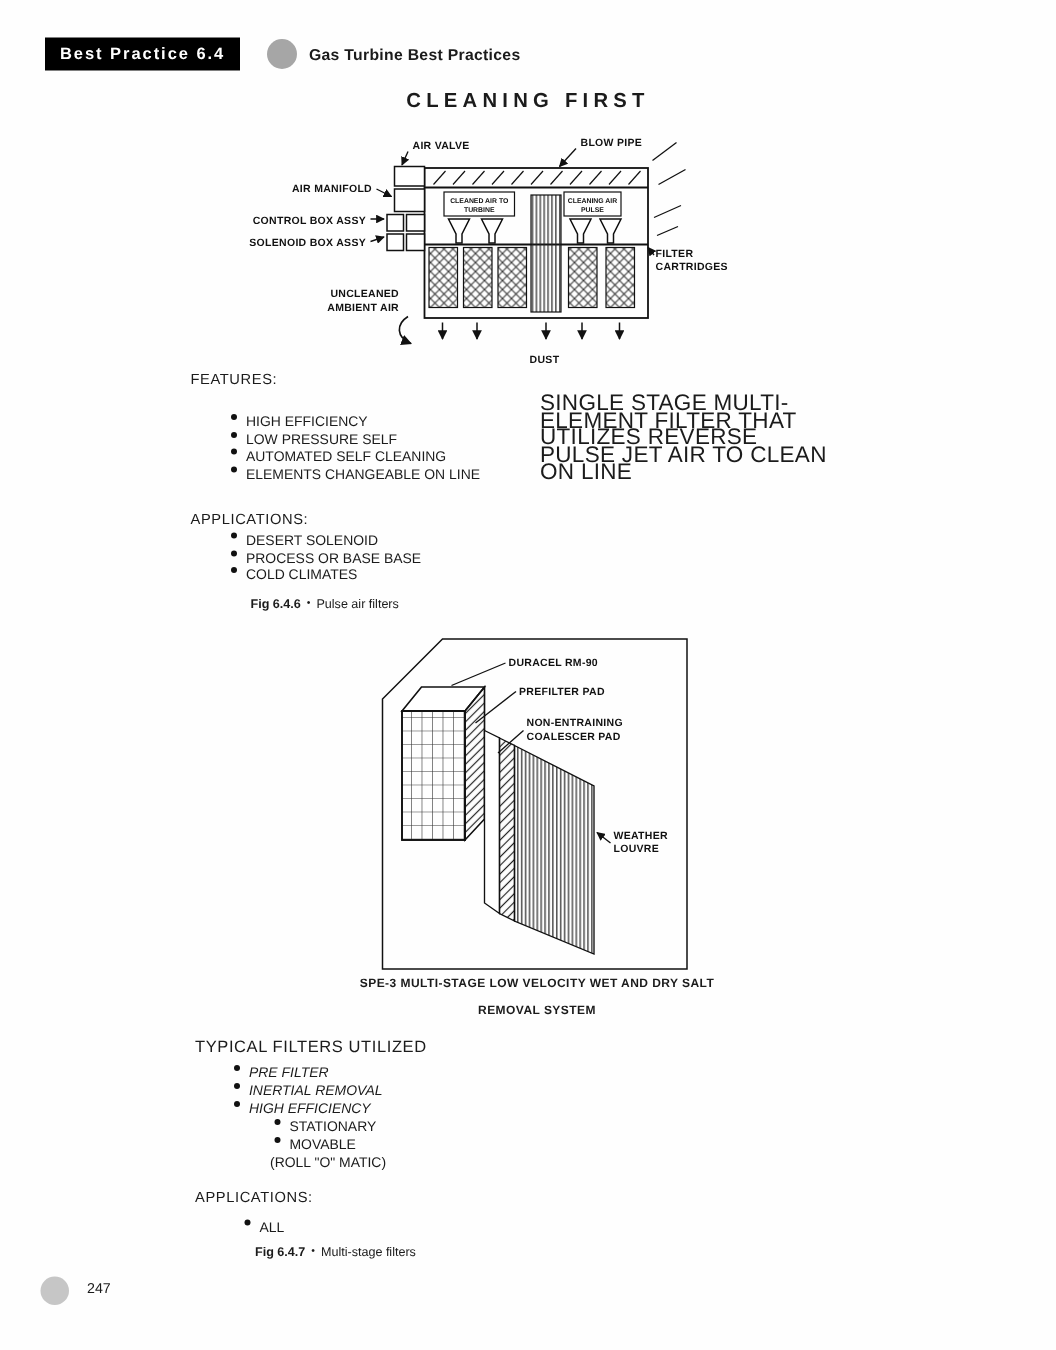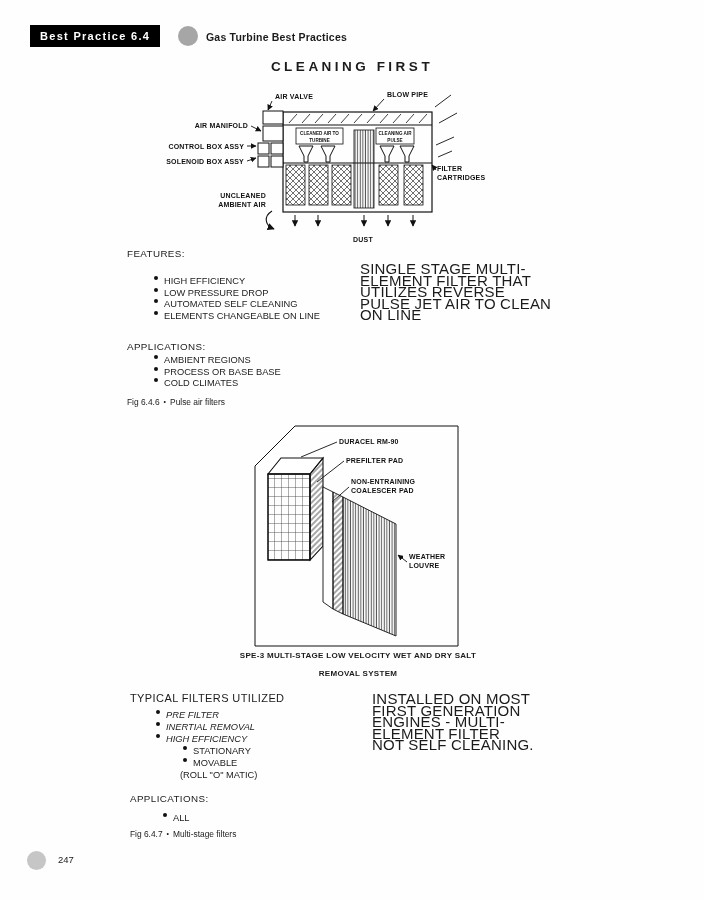--- a/index.html
+++ b/index.html
@@ -16,21 +16,21 @@
 
   .sec-head { font-size:9.8px; letter-spacing:0.4px; white-space:nowrap; }
   .list { display:flex; flex-direction:column; }
   .li { display:flex; align-items:flex-start; gap:6px; height:11.5px; font-size:9.3px; white-space:nowrap; }
   .li2 { height:12px; }
   .li .b { width:4px; height:4px; border-radius:50%; background:#111; flex:none; }
   .note { font-size:15px; line-height:11.5px; letter-spacing:0.2px; }
   .subnote { font-size:9.3px; white-space:nowrap; }
 
   .cap { font-size:8.4px; white-space:nowrap; }
-  .cap b { font-weight:normal; margin-right:4px; }
+  .cap b { font-weight:bold; margin-right:4px;margin-left:40px; }
   .cap .sep { margin-right:4px; font-size:7px; position:relative; top:-1px; }
 
   .fig2cap { width:260px; text-align:center; font-size:8px; font-weight:bold; letter-spacing:0.3px; white-space:nowrap; }
 
   .pgnum { font-size:9.5px; }
   .foot-circle { width:19px; height:19px; border-radius:50%; background:#c6c6c6; }
 
   svg text { font-family:"Liberation Sans", sans-serif; font-weight:bold; fill:#111; }
   text.lab { font-size:7px; letter-spacing:0.2px; }
   text.tiny { font-size:4.6px; }
@@ -162,38 +162,38 @@
   </div>
 
   <div class="abs sec-head" style="left:127px; top:248px;">FEATURES:</div>
   <div class="abs list" style="left:154px; top:276px;">
     <div class="li">
         <span class="b"></span>
         <span>HIGH EFFICIENCY</span>
       </div>
     <div class="li">
         <span class="b"></span>
-        <span>LOW PRESSURE DROP</span>
+        <span>LOW PRESSURE SELF</span>
       </div>
     <div class="li">
         <span class="b"></span>
         <span>AUTOMATED SELF CLEANING</span>
       </div>
     <div class="li">
         <span class="b"></span>
         <span>ELEMENTS CHANGEABLE ON LINE</span>
       </div>
   </div>
   <div class="abs note" style="left:360px; top:263px; width:195px;">SINGLE STAGE MULTI-ELEMENT FILTER THAT UTILIZES REVERSE PULSE JET AIR TO CLEAN ON LINE</div>
 
   <div class="abs sec-head" style="left:127px; top:341px;">APPLICATIONS:</div>
   <div class="abs list" style="left:154px; top:355px;">
     <div class="li">
         <span class="b"></span>
-        <span>AMBIENT REGIONS</span>
+        <span>DESERT SOLENOID</span>
       </div>
     <div class="li">
         <span class="b"></span>
         <span>PROCESS OR BASE BASE</span>
       </div>
     <div class="li">
         <span class="b"></span>
         <span>COLD CLIMATES</span>
       </div>
   </div>
@@ -272,21 +272,20 @@
     <div class="li li2">
         <span class="b"></span>
         <span>STATIONARY</span>
       </div>
     <div class="li li2">
         <span class="b"></span>
         <span>MOVABLE</span>
       </div>
   </div>
   <div class="abs subnote" style="left:180px; top:770px;">(ROLL "O" MATIC)</div>
-  <div class="abs note" style="left:372px; top:693px; width:162px;">INSTALLED ON MOST FIRST GENERATION ENGINES - MULTI-ELEMENT FILTER NOT SELF CLEANING.</div>
 
   <div class="abs sec-head" style="left:130px; top:793px;">APPLICATIONS:</div>
   <div class="abs list" style="left:163px; top:813px;">
     <div class="li">
         <span class="b"></span>
         <span>ALL</span>
       </div>
   </div>
 
   <div class="abs cap" style="left:130px; top:829px;">

